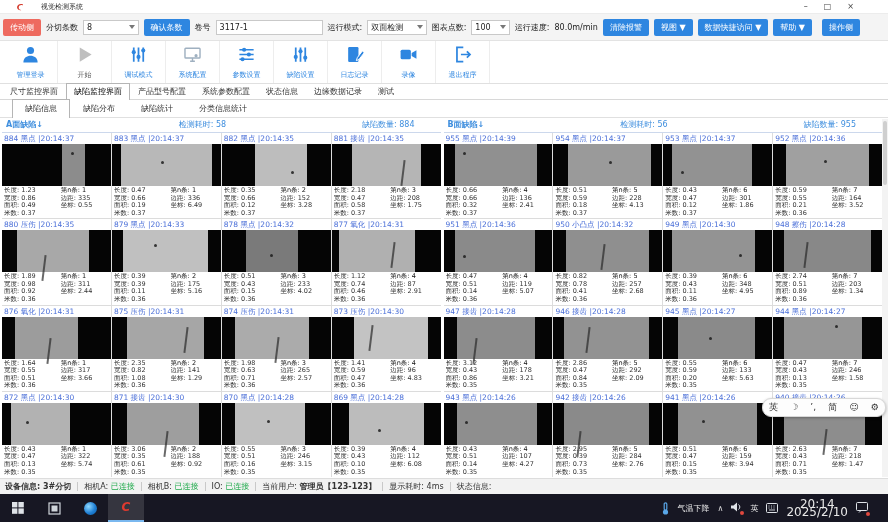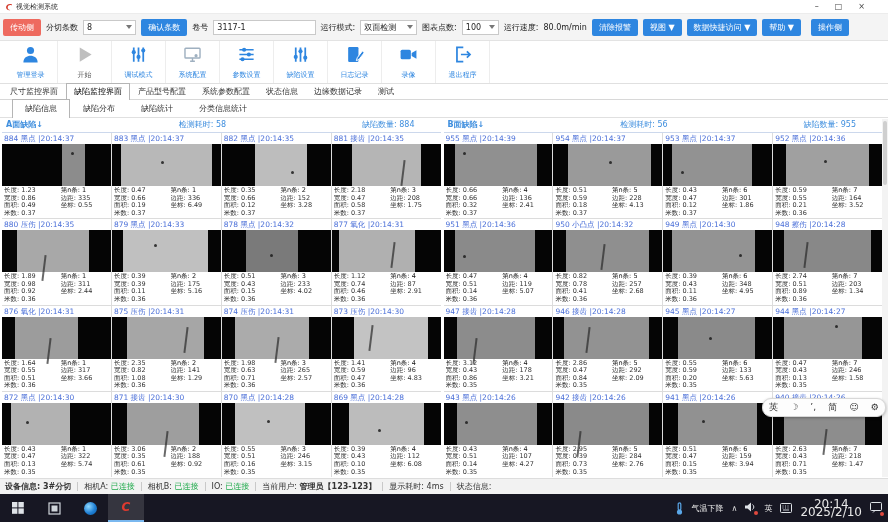--- a/index.html
+++ b/index.html
@@ -1,19 +1,19 @@
 <!DOCTYPE html>
 <html><head>
 <meta charset="utf-8">
 <style>
   html,body{margin:0;padding:0;background:#fff}
   body{width:888px;height:522px;position:relative;overflow:hidden;
        font-family:"DejaVu Sans","Liberation Sans",sans-serif;-webkit-font-smoothing:antialiased}
   .titlebar{position:absolute;left:0;top:0;width:888px;height:14px;background:#fff;
-    border-bottom:1px solid #ececec;display:flex;align-items:center;gap:3px;padding:0 5px;
+    border-bottom:1px solid #ececec;display:flex;align-items:center;gap:17px;padding:0 16px;
     box-sizing:border-box;font-size:7px;color:#333}
   .wctrl{margin-left:auto;display:flex;gap:16px;color:#444;font-size:8px;line-height:8px;padding-right:18px}
   .wctrl span{cursor:default}
   .toolbar1{position:absolute;left:0;top:14px;width:888px;height:27px;background:#f4f4f4;
     border-bottom:1px solid #e3e3e3;display:flex;align-items:center;gap:5px;padding:0 3px;
     box-sizing:border-box;font-size:8px;color:#222}
   .btn{border:none;border-radius:2px;color:#fff;font-size:8px;height:17px;line-height:17px;
     padding:0 7px;font-family:inherit;white-space:nowrap}
   .btn.red{background:#ee6a5f}
   .btn.blue{background:#2e86e0}
@@ -61,21 +61,21 @@
     padding:0 5px;gap:6px;box-sizing:border-box;white-space:nowrap}
   .sep{width:1px;height:9px;background:#c9c9c9}
   .green{color:#1faa4b}
   .bold{font-weight:bold}
   .taskbar{position:absolute;left:0;top:494px;width:888px;height:28px;background:#171723;
     display:flex;align-items:center;color:#e8e8e8;box-sizing:border-box}
   .tb-ic{width:36px;height:28px;display:flex;align-items:center;justify-content:center}
   .tb-ic.appactive{background:rgba(255,255,255,.13);border-bottom:2px solid #7ab8ef;box-sizing:border-box}
   .edgeball{width:13px;height:13px;border-radius:50%;background:radial-gradient(circle at 35% 35%,#8fd9ff,#1f7fd4 55%,#0a5ca8)}
   .applogo{color:#e03a2f;font-weight:bold;font-size:12px;font-style:italic}
-  .tb-right{margin-left:auto;display:flex;align-items:center;gap:8px;padding-right:6px;font-size:8px}
+  .tb-right{margin-left:auto;display:flex;align-items:center;gap:8px;padding-right:20px;font-size:8px}
   .clock{text-align:center;font-size:12px;line-height:8.5px}
   .caret{font-size:8px;color:#ddd}
   .badge{position:relative}
   .badge::after{content:"";position:absolute;right:-2px;bottom:-1px;width:4px;height:4px;border-radius:50%;background:#e0483e}
   .ime{position:absolute;left:762px;top:398px;width:122px;height:17px;background:#fdfdfd;
     border:1px solid #d8d8d8;border-radius:9px;box-shadow:0 1px 3px rgba(0,0,0,.28);
     display:flex;align-items:center;justify-content:space-around;font-size:9px;color:#333}
   .ime span{line-height:17px}
 </style>
 </head>
@@ -113,21 +113,21 @@
     <span>100</span>
       <i class="arr"></i>
   </span>
   <span class="lbl">运行速度:</span>
   <span class="lbl">80.0m/min</span>
   <button class="btn blue">清除报警</button>
   <button class="btn blue">视图 ▼</button>
   <button class="btn blue">数据快捷访问 ▼</button>
   <button class="btn blue">帮助 ▼</button>
   <span class="spacer"></span>
-  <button class="btn blue" style="margin-right:36px">操作侧</button>
+  <button class="btn blue" style="margin-right:25px">操作侧</button>
 </div>
 
 <div class="toolbar2">
     <div class="action">
       <span><svg viewBox="0 0 24 24">
           <circle cx="12" cy="7" r="4.5" fill="#2e86e0"></circle>
           <path d="M3 22c0-6 4.5-8.5 9-8.5s9 2.5 9 8.5z" fill="#2e86e0"></path>
         </svg></span>
       <span class="albl">管理登录</span>
     </div>

